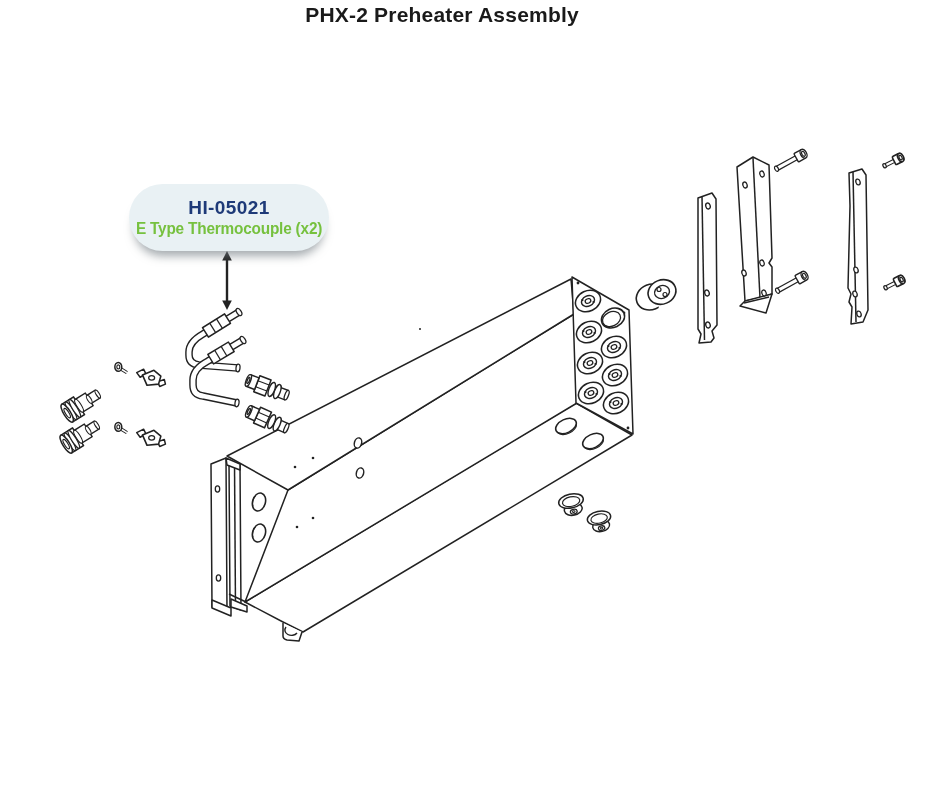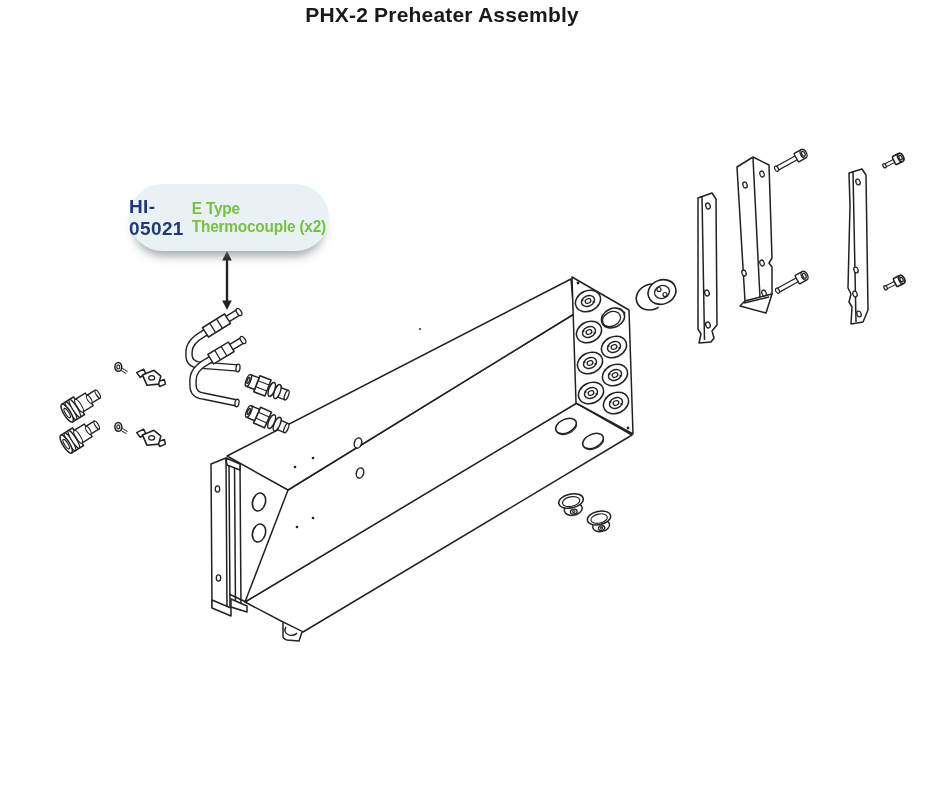--- a/index.html
+++ b/index.html
@@ -10,21 +10,21 @@
   .title{
     position:absolute;left:0;right:34px;top:3px;text-align:center;
     font-size:21px;font-weight:700;letter-spacing:.2px;
     color:var(--title-color,#1a1a1a);
   }
   .diagram-svg{position:absolute;left:0;top:0;width:940px;height:788px;}
   .callout{
     position:absolute;left:129px;top:184px;width:200px;height:67px;
     border-radius:34px;background:var(--callout-bg,#e9f1f4);
     box-shadow:0 10px 10px -5px rgba(115,125,130,.65);
-    display:flex;align-items:center;justify-content:center;
+    display:flex;flex-direction:column;align-items:center;justify-content:center;
     gap:1px;
   }
   .callout .part-number{
     font-size:19px;font-weight:800;letter-spacing:.4px;
     color:var(--part-number-color,#1e3a78);
   }
   .callout .part-name{
     font-size:16px;font-weight:700;letter-spacing:-.2px;
     display:inline-block;transform:scaleX(.96);
     color:var(--part-name-color,#76c13e);

